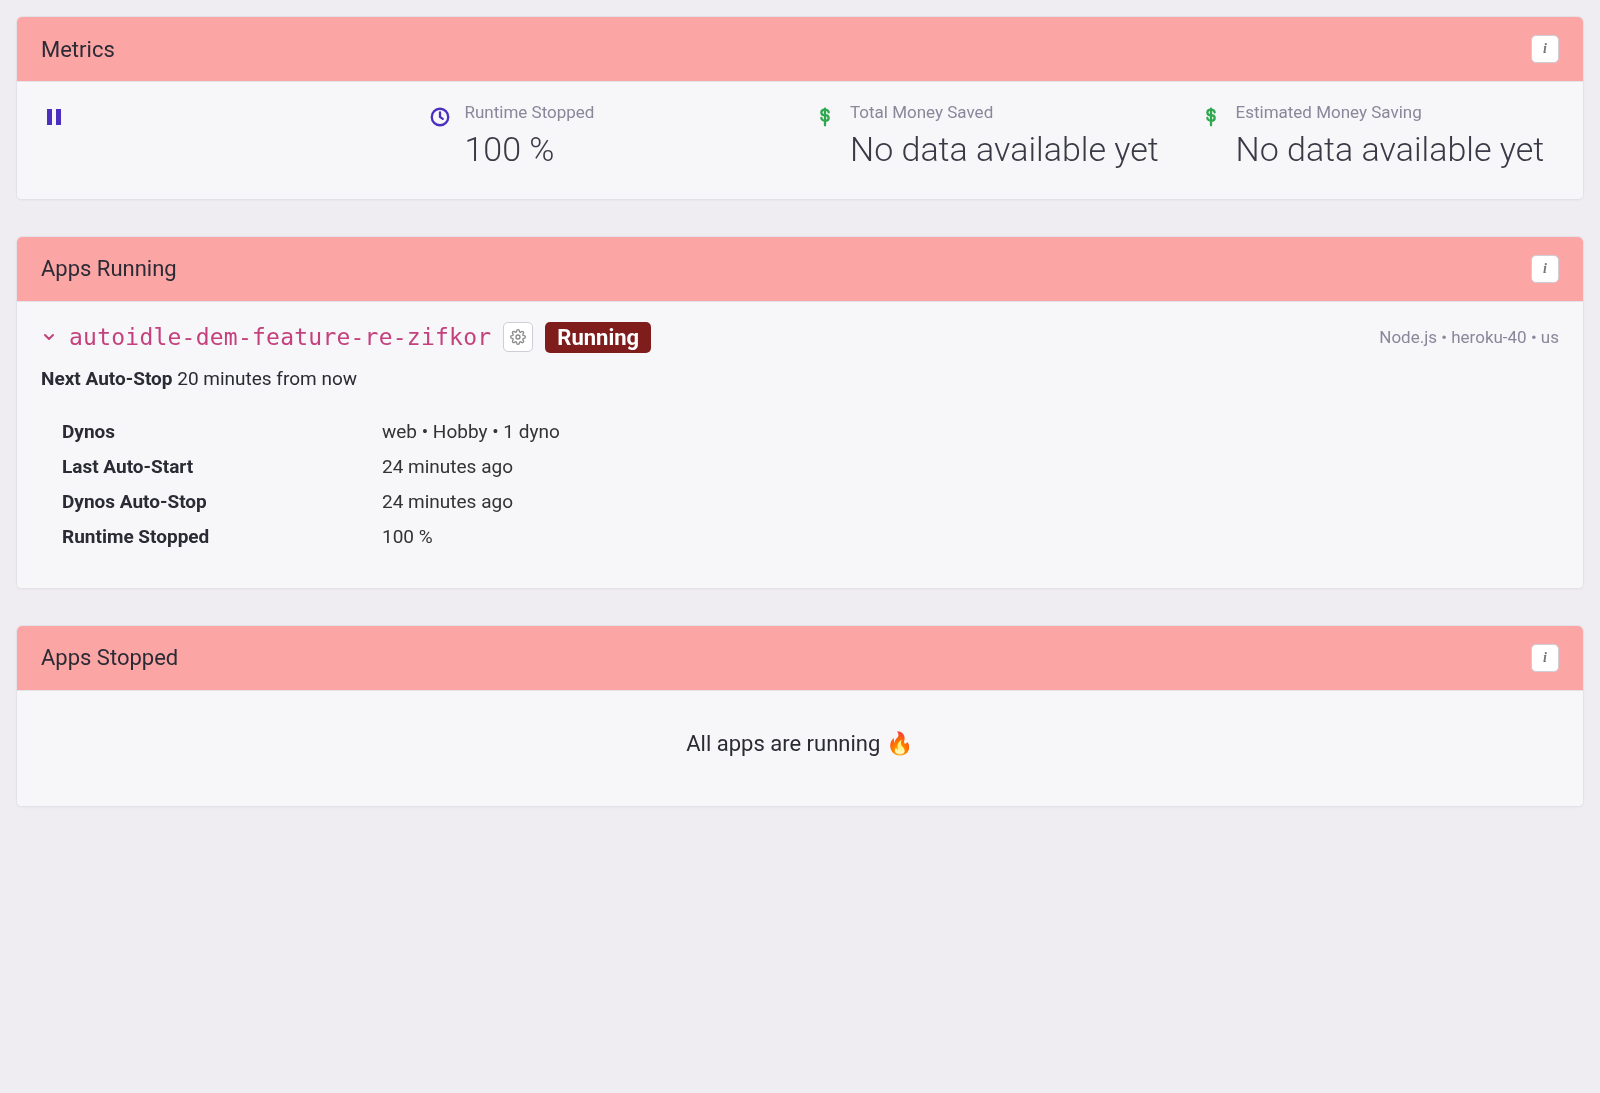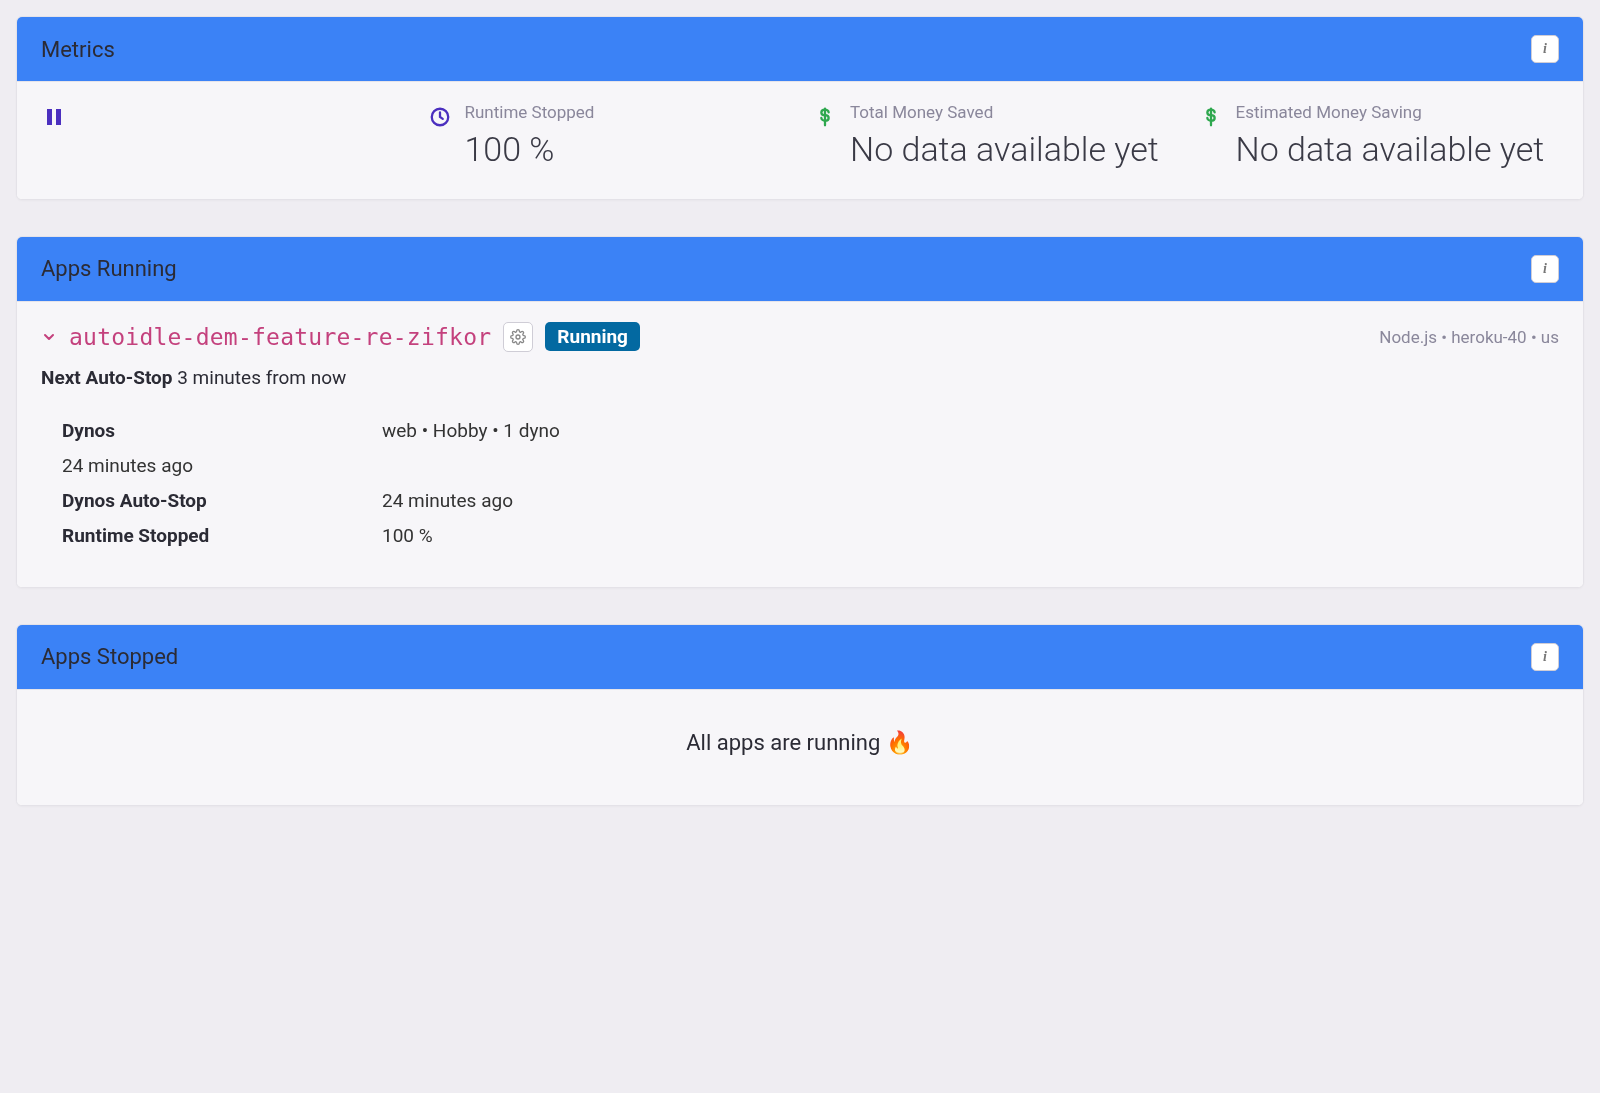--- a/index.html
+++ b/index.html
@@ -17,21 +17,21 @@
     border-radius: 6px;
     box-shadow: 0 1px 2px rgba(0,0,0,0.03);
     margin-bottom: 36px;
     overflow: hidden;
   }
   .card-header {
     display: flex;
     align-items: center;
     justify-content: space-between;
     padding: 18px 24px;
-    background: #3b82f6;
+    background: #fca5a5;
     border-bottom: 1px solid #e6e4ea;
   }
   .card-header h2 {
     font-size: 22px;
     font-weight: 400;
     color: #2b2b35;
   }
   .info-btn {
     width: 28px;
     height: 28px;
@@ -117,23 +117,23 @@
     display: flex;
     align-items: center;
     justify-content: center;
     cursor: pointer;
     font-size: 16px;
   }
   .badge {
     padding: 3px 12px;
     border-radius: 5px;
     font-weight: 700;
-    font-size: 19px;
+    font-size: 22px;
     color: #fff;
-    background: #0369a1;
+    background: #7f1d1d;
   }
   .app-meta {
     color: #8a879b;
     font-size: 17px;
     white-space: nowrap;
   }
   .next-stop {
     margin-top: 14px;
     font-size: 19px;
     color: #2b2b35;
@@ -245,28 +245,29 @@
               <circle cx="12" cy="12" r="3"></circle>
               <path d="M19.4 15a1.7 1.7 0 0 0 .34 1.87l.06.06a2 2 0 1 1-2.83 2.83l-.06-.06a1.7 1.7 0 0 0-1.87-.34 1.7 1.7 0 0 0-1 1.55V21a2 2 0 1 1-4 0v-.09a1.7 1.7 0 0 0-1-1.55 1.7 1.7 0 0 0-1.87.34l-.06.06a2 2 0 1 1-2.83-2.83l.06-.06a1.7 1.7 0 0 0 .34-1.87 1.7 1.7 0 0 0-1.55-1H3a2 2 0 1 1 0-4h.09a1.7 1.7 0 0 0 1.55-1 1.7 1.7 0 0 0-.34-1.87l-.06-.06a2 2 0 1 1 2.83-2.83l.06.06a1.7 1.7 0 0 0 1.87.34H9a1.7 1.7 0 0 0 1-1.55V3a2 2 0 1 1 4 0v.09a1.7 1.7 0 0 0 1 1.55 1.7 1.7 0 0 0 1.87-.34l.06-.06a2 2 0 1 1 2.83 2.83l-.06.06a1.7 1.7 0 0 0-.34 1.87V9a1.7 1.7 0 0 0 1.55 1H21a2 2 0 1 1 0 4h-.09a1.7 1.7 0 0 0-1.55 1z"></path>
             </svg>
         </button>
         <span class="badge">Running</span>
       </div>
       <div class="app-meta">Node.js • heroku-40 • us</div>
     </div>
     <div class="next-stop">
       <b>Next Auto-Stop</b>
-      <span>3 minutes from now</span>
+      <span>20 minutes from now</span>
     </div>
     <div class="details">
       <div class="detail-row">
         <div class="detail-key">Dynos</div>
         <div class="detail-val">web • Hobby • 1 dyno</div>
       </div>
       <div class="detail-row">
+        <div class="detail-key">Last Auto-Start</div>
         <div class="detail-val">24 minutes ago</div>
       </div>
       <div class="detail-row">
         <div class="detail-key">Dynos Auto-Stop</div>
         <div class="detail-val">24 minutes ago</div>
       </div>
       <div class="detail-row">
         <div class="detail-key">Runtime Stopped</div>
         <div class="detail-val">100 %</div>
       </div>

